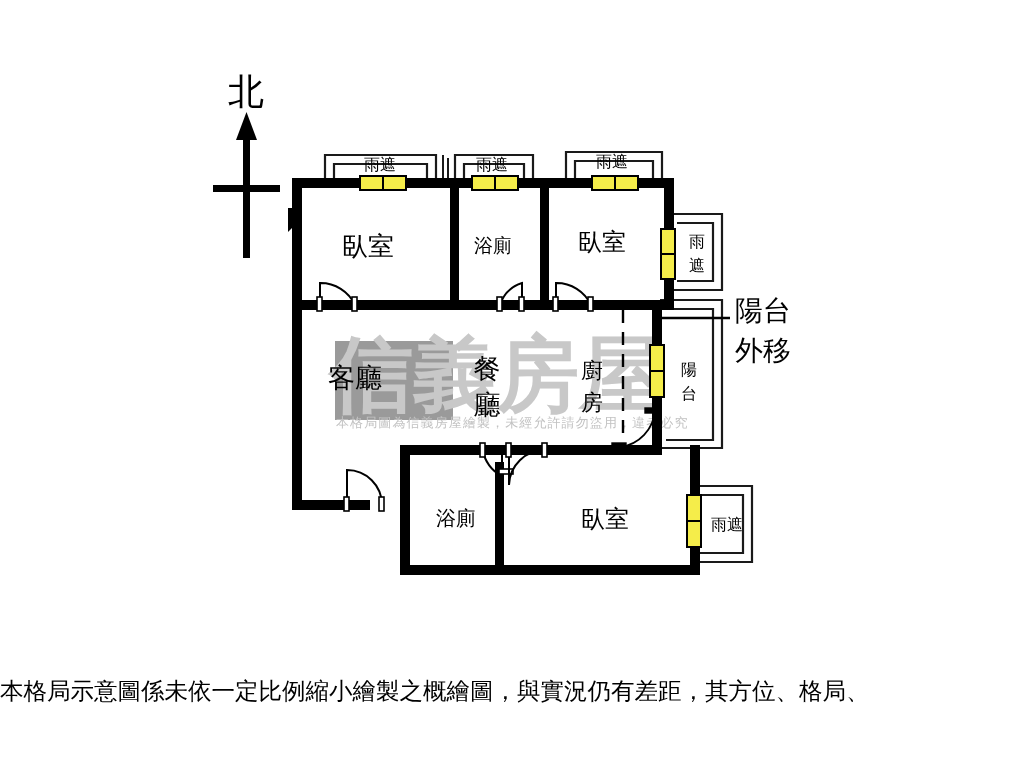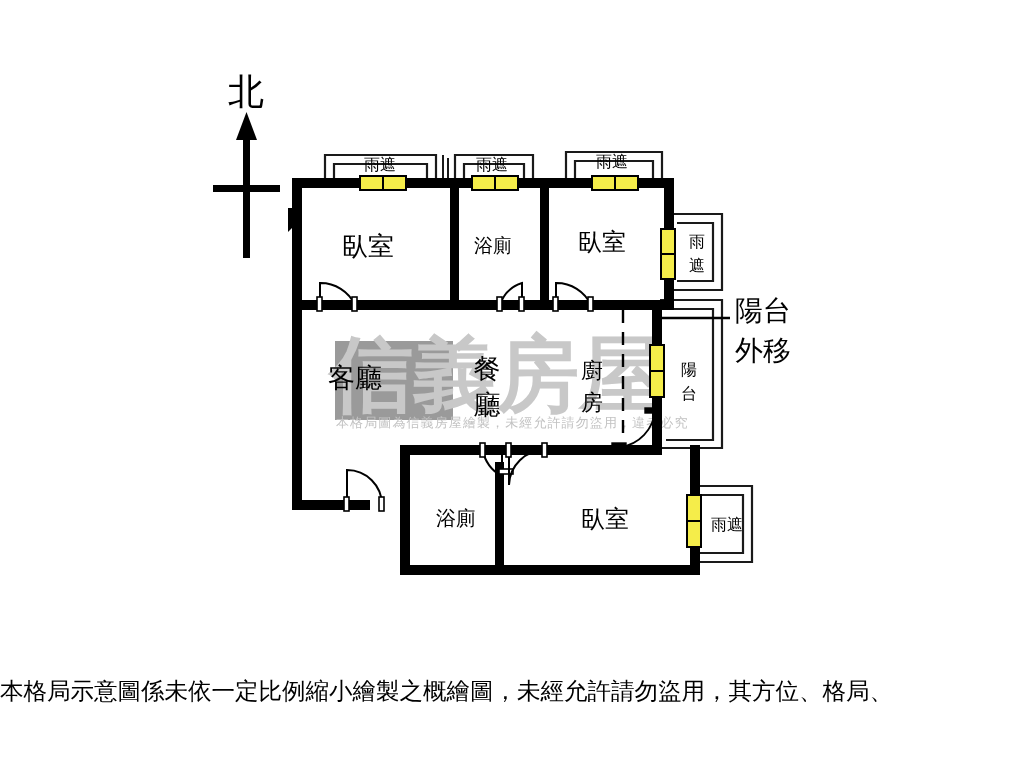--- a/index.html
+++ b/index.html
@@ -240,18 +240,18 @@
     </g>
 
     <g font-family="'DejaVu Serif','Liberation Serif',serif" fill="#000" text-anchor="start">
       <text x="735" y="320" font-size="28">陽台</text>
       <text x="735" y="360" font-size="28">外移</text>
     </g>
 
   </svg>
 
   <div class="disclaimer">
-    <div>本格局示意圖係未依一定比例縮小繪製之概繪圖，未經允許請勿盜用，其方位、格局、</div>
+    <div>本格局示意圖係未依一定比例縮小繪製之概繪圖，與實況仍有差距，其方位、格局、</div>
     
     
   </div>
 
 </div>
 
 </body></html>

